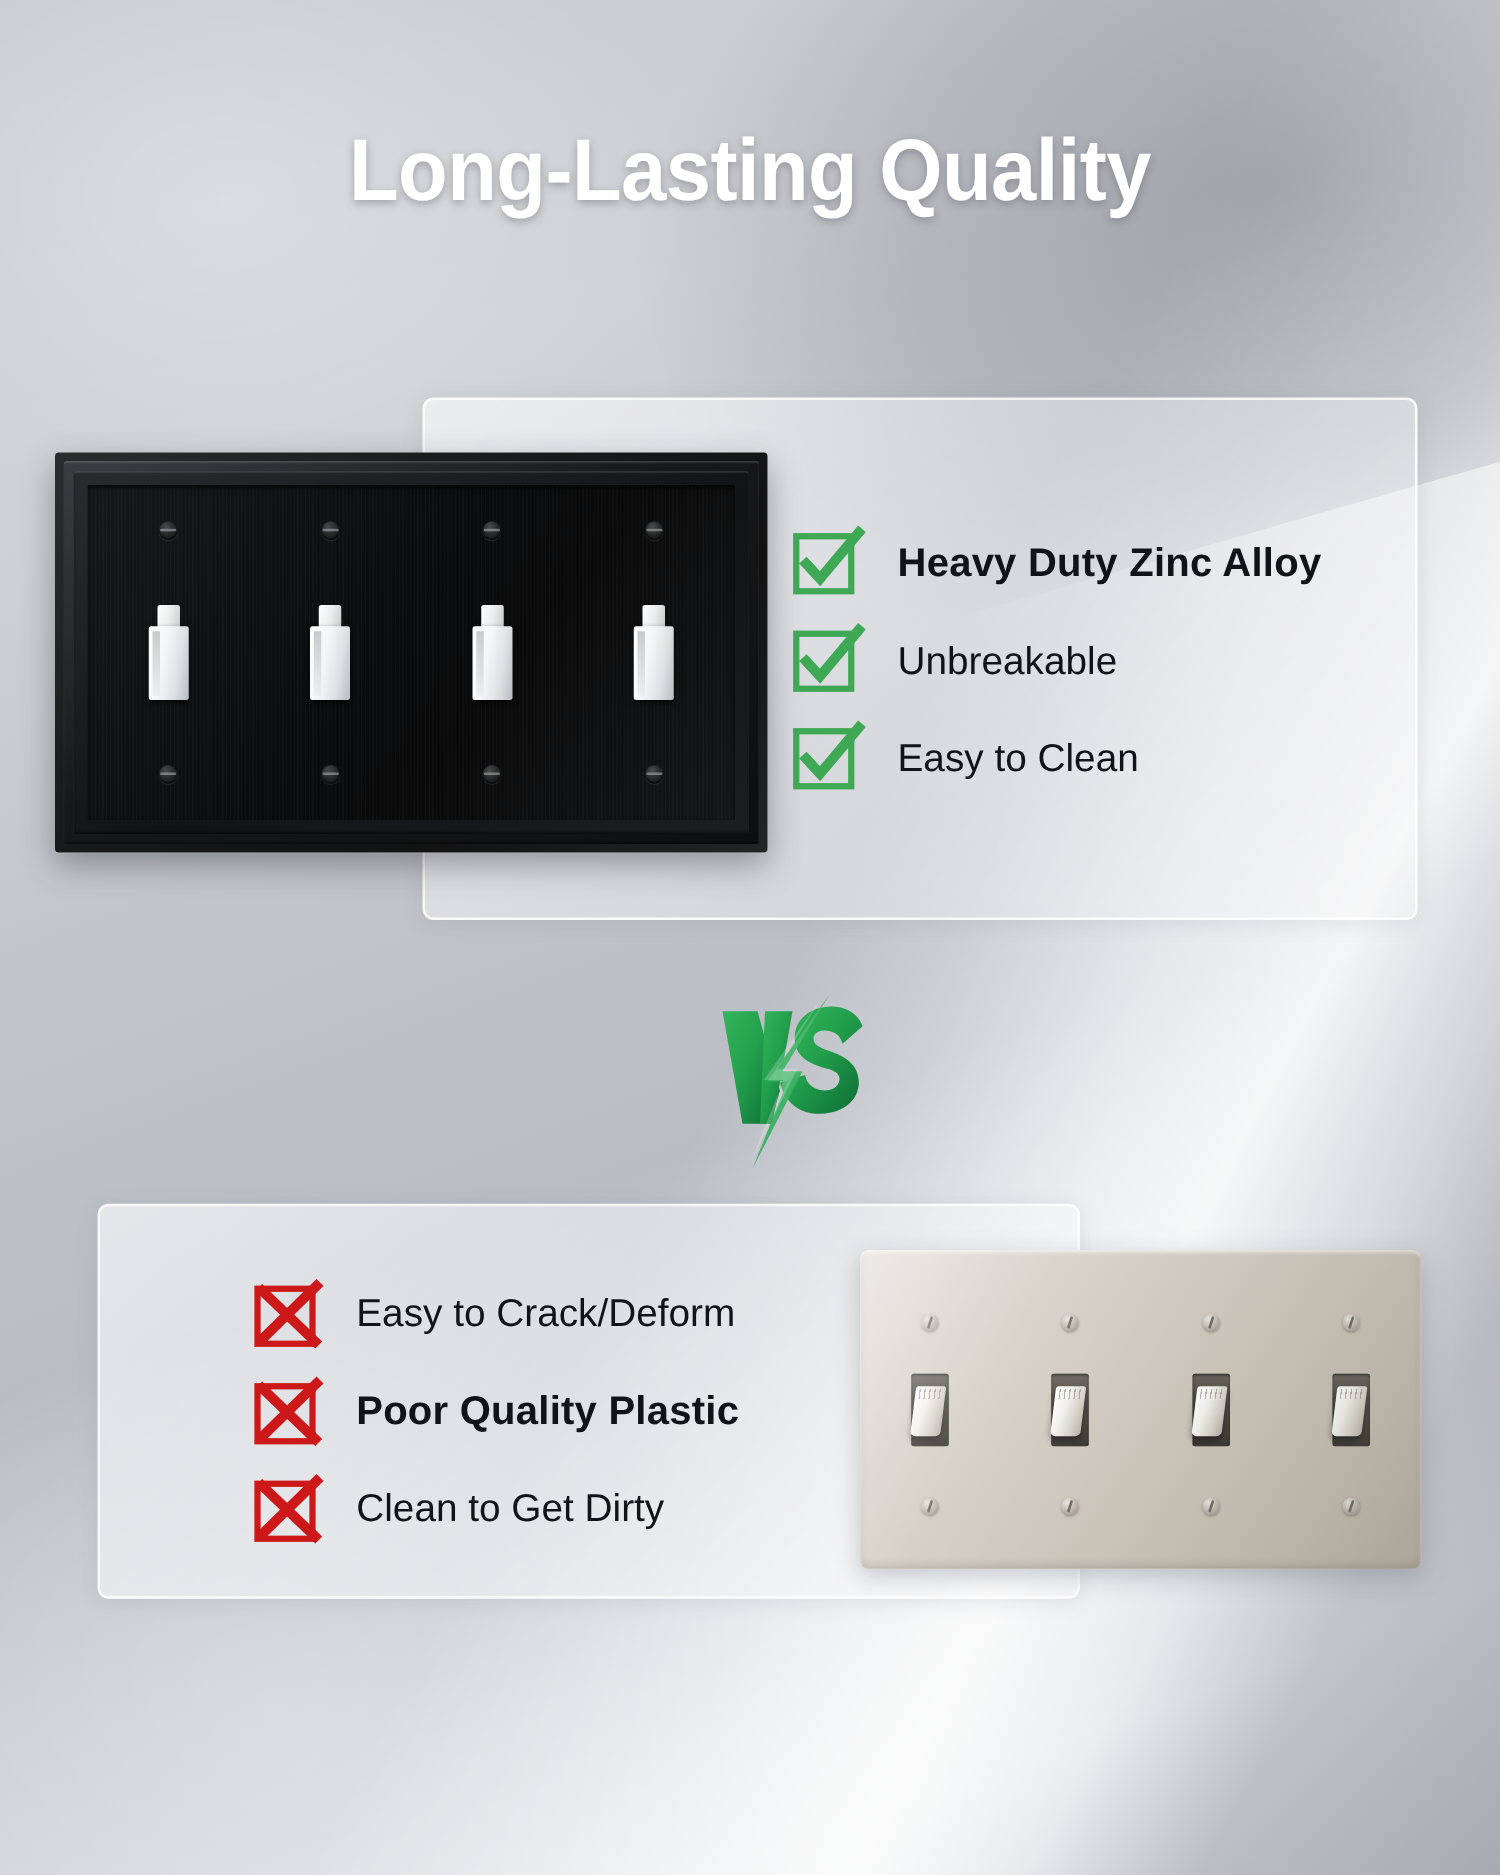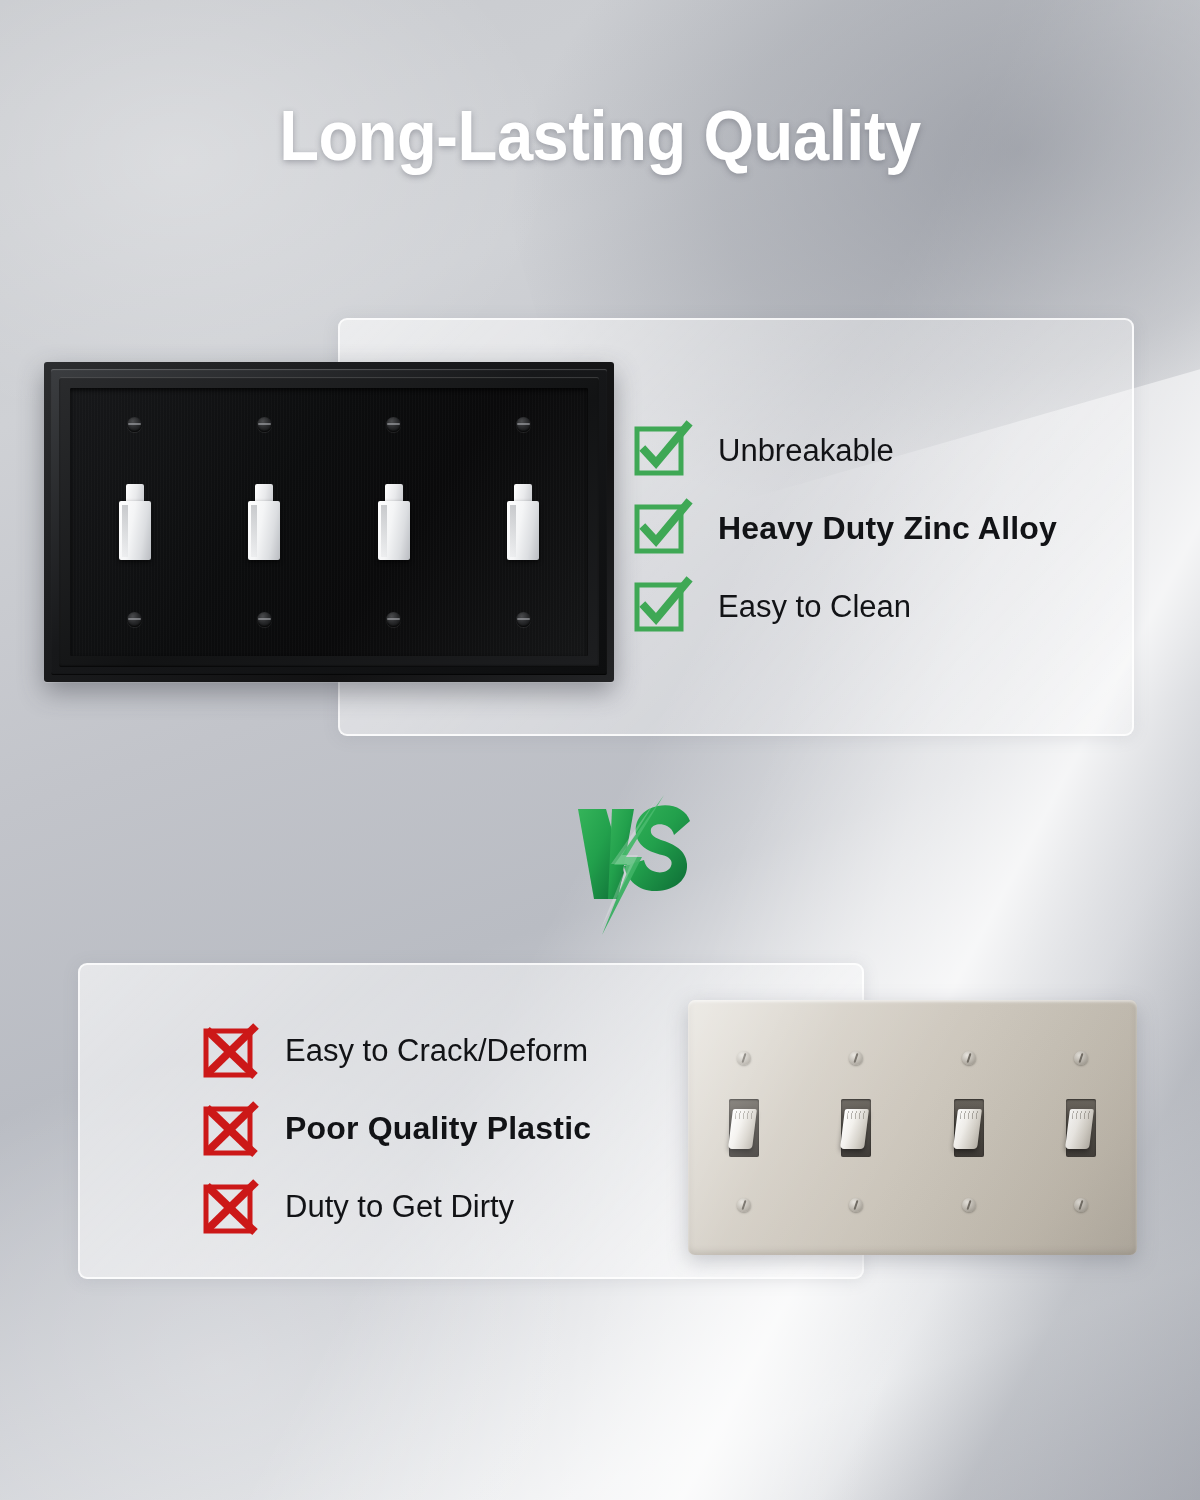--- a/index.html
+++ b/index.html
@@ -311,31 +311,31 @@
 
   <div class="feat-list" id="list-good">
 
     <div class="feat-row">
       <span class="mark-box">
         <svg viewBox="0 0 52 52">
           <rect x="3" y="5" width="44" height="44" fill="none" stroke="#3fa855" stroke-width="5"></rect>
           <path d="M11 27 L22 39 L53 2" fill="none" stroke="#3fa855" stroke-width="8" stroke-linecap="square" stroke-linejoin="miter"></path>
         </svg>
       </span>
-      <span class="feat-label">Unbreakable</span>
+      <span class="feat-label em">Heavy Duty Zinc Alloy</span>
     </div>
 
     <div class="feat-row">
       <span class="mark-box">
         <svg viewBox="0 0 52 52">
           <rect x="3" y="5" width="44" height="44" fill="none" stroke="#3fa855" stroke-width="5"></rect>
           <path d="M11 27 L22 39 L53 2" fill="none" stroke="#3fa855" stroke-width="8" stroke-linecap="square" stroke-linejoin="miter"></path>
         </svg>
       </span>
-      <span class="feat-label em">Heavy Duty Zinc Alloy</span>
+      <span class="feat-label">Unbreakable</span>
     </div>
 
     <div class="feat-row">
       <span class="mark-box">
         <svg viewBox="0 0 52 52">
           <rect x="3" y="5" width="44" height="44" fill="none" stroke="#3fa855" stroke-width="5"></rect>
           <path d="M11 27 L22 39 L53 2" fill="none" stroke="#3fa855" stroke-width="8" stroke-linecap="square" stroke-linejoin="miter"></path>
         </svg>
       </span>
       <span class="feat-label">Easy to Clean</span>
@@ -400,21 +400,21 @@
     </div>
 
     <div class="feat-row">
       <span class="mark-box">
         <svg viewBox="0 0 52 52">
           <rect x="3" y="7" width="44" height="44" fill="none" stroke="#cc1818" stroke-width="5"></rect>
           <line x1="4" y1="6" x2="52" y2="52" stroke="#cc1818" stroke-width="8"></line>
           <line x1="53" y1="2" x2="4" y2="50" stroke="#cc1818" stroke-width="8"></line>
         </svg>
       </span>
-      <span class="feat-label">Duty to Get Dirty</span>
+      <span class="feat-label">Clean to Get Dirty</span>
     </div>
   </div>
 
   <div id="plate-ivory">
     <div class="ivgang" style="left:0%">
       <span class="ivscrew top"></span>
       <span class="ivscrew bot"></span>
       <span class="ivtoggle">
           <span class="lever"></span>
         </span>

